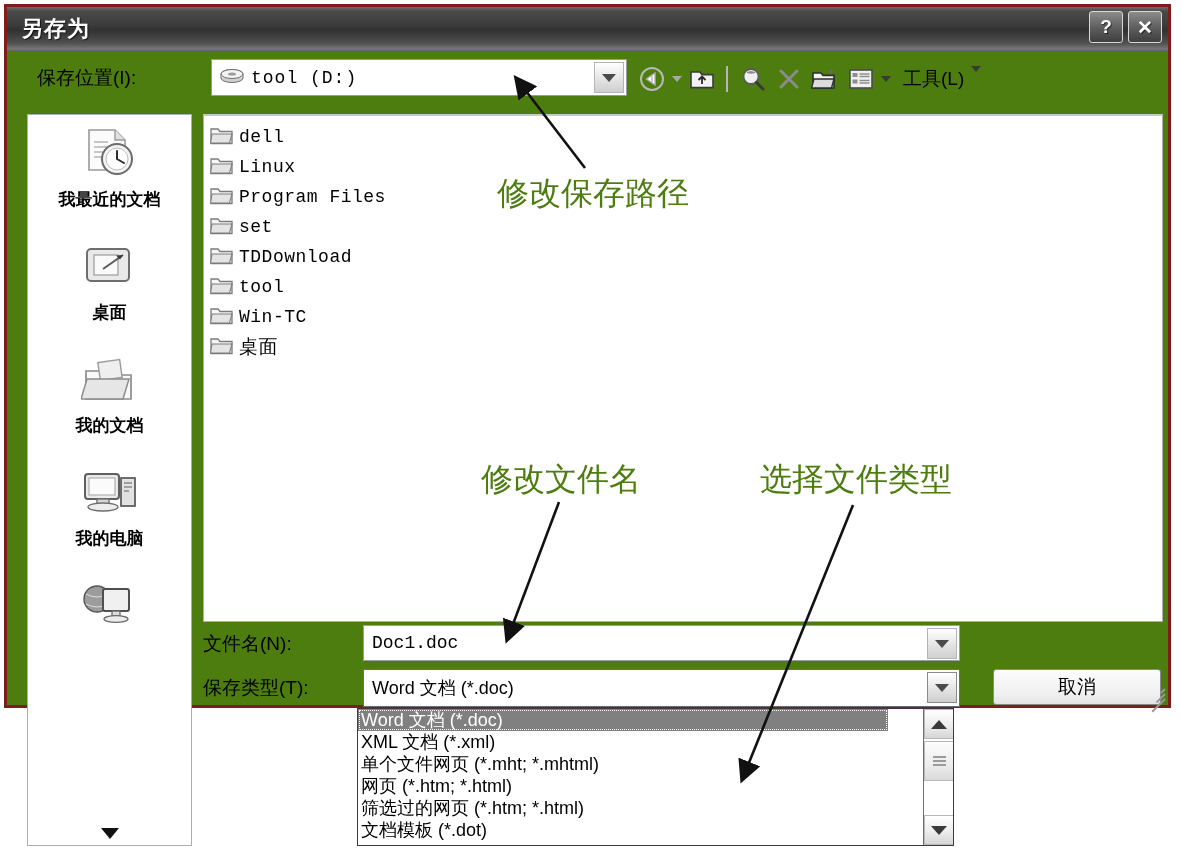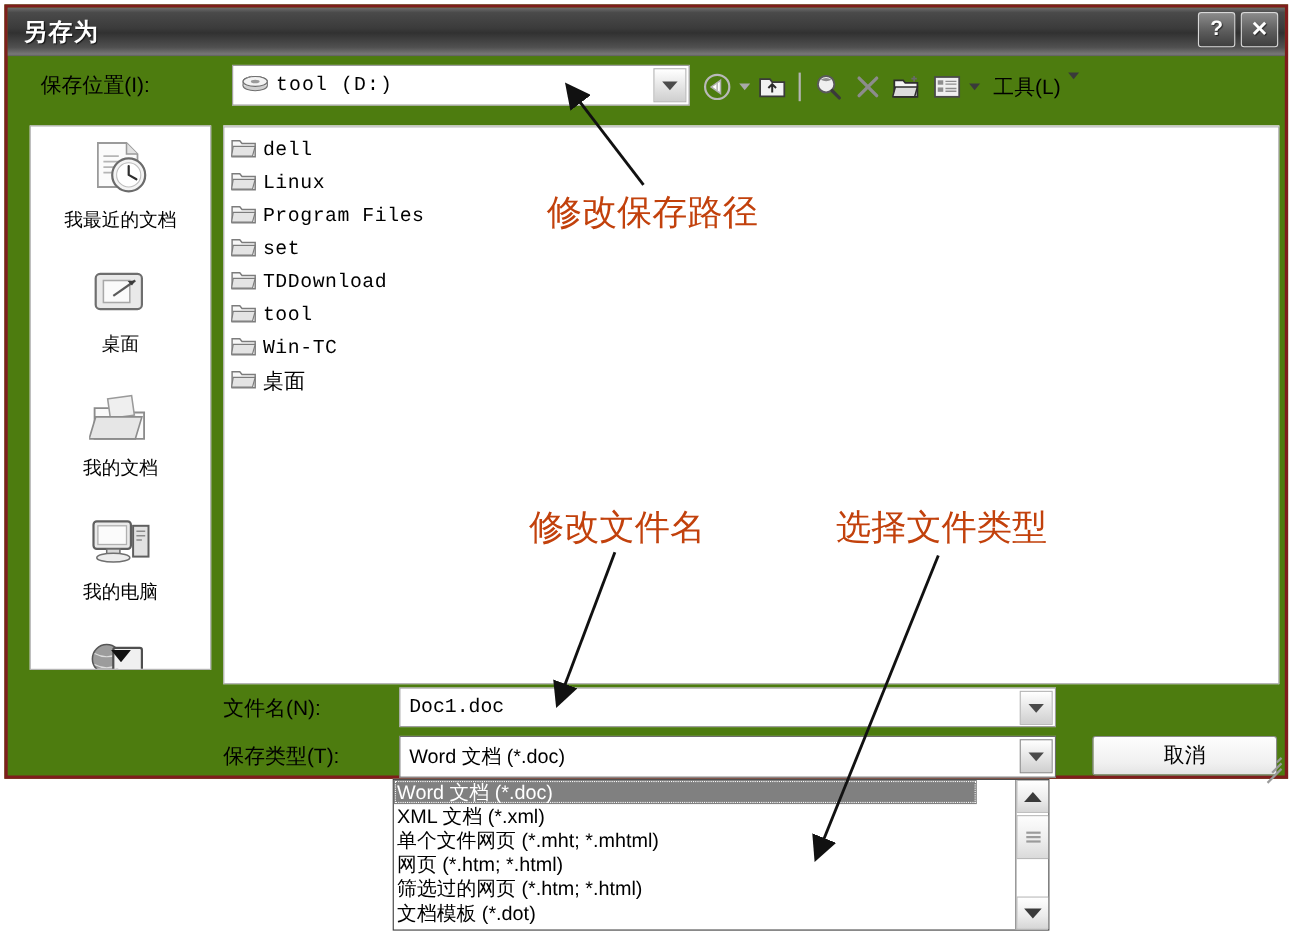--- a/index.html
+++ b/index.html
@@ -147,25 +147,26 @@
     margin-left: 9px;
     white-space: nowrap;
     display: flex;
     gap: 6px;
   }
 
   
   #placesbar {
     position: absolute;
     left: 20px; top: 107px;
-    width: 165px; height: 495px;
+    width: 165px; height: 732px;
     border: 1px solid #aeaeae;
     background: #ffffff;
     box-sizing: border-box;
     overflow: hidden;
+    font-weight: bold;
   }
   .place {
     height: 113px;
     display: flex;
     flex-direction: column;
     align-items: center;
     justify-content: flex-start;
     padding-top: 8px;
     box-sizing: border-box;
   }
@@ -326,21 +327,21 @@
   .grip-lines { width: 13px; }
   .grip-lines b { display: block; height: 2px; background: #9b9b9b; margin: 2px 0; }
   .up-chev { width:0;height:0;border-left:8px solid transparent;border-right:8px solid transparent;border-bottom:9px solid #3a3a3a; }
   .dn-chev { width:0;height:0;border-left:8px solid transparent;border-right:8px solid transparent;border-top:9px solid #3a3a3a; }
 
   
   .anno {
     position: absolute;
     font-family: Liberation Serif, serif;
     font-size: 32px;
-    color: #c2410c;
+    color: #4d7c0f;
     white-space: nowrap;
     z-index: 40;
   }
   #anno-path  { left: 497px; top: 172px; }
   #anno-fname { left: 481px; top: 458px; }
   #anno-ftype { left: 760px; top: 458px; }
 
   #anno-svg {
     position: absolute;
     left: 0; top: 0;

